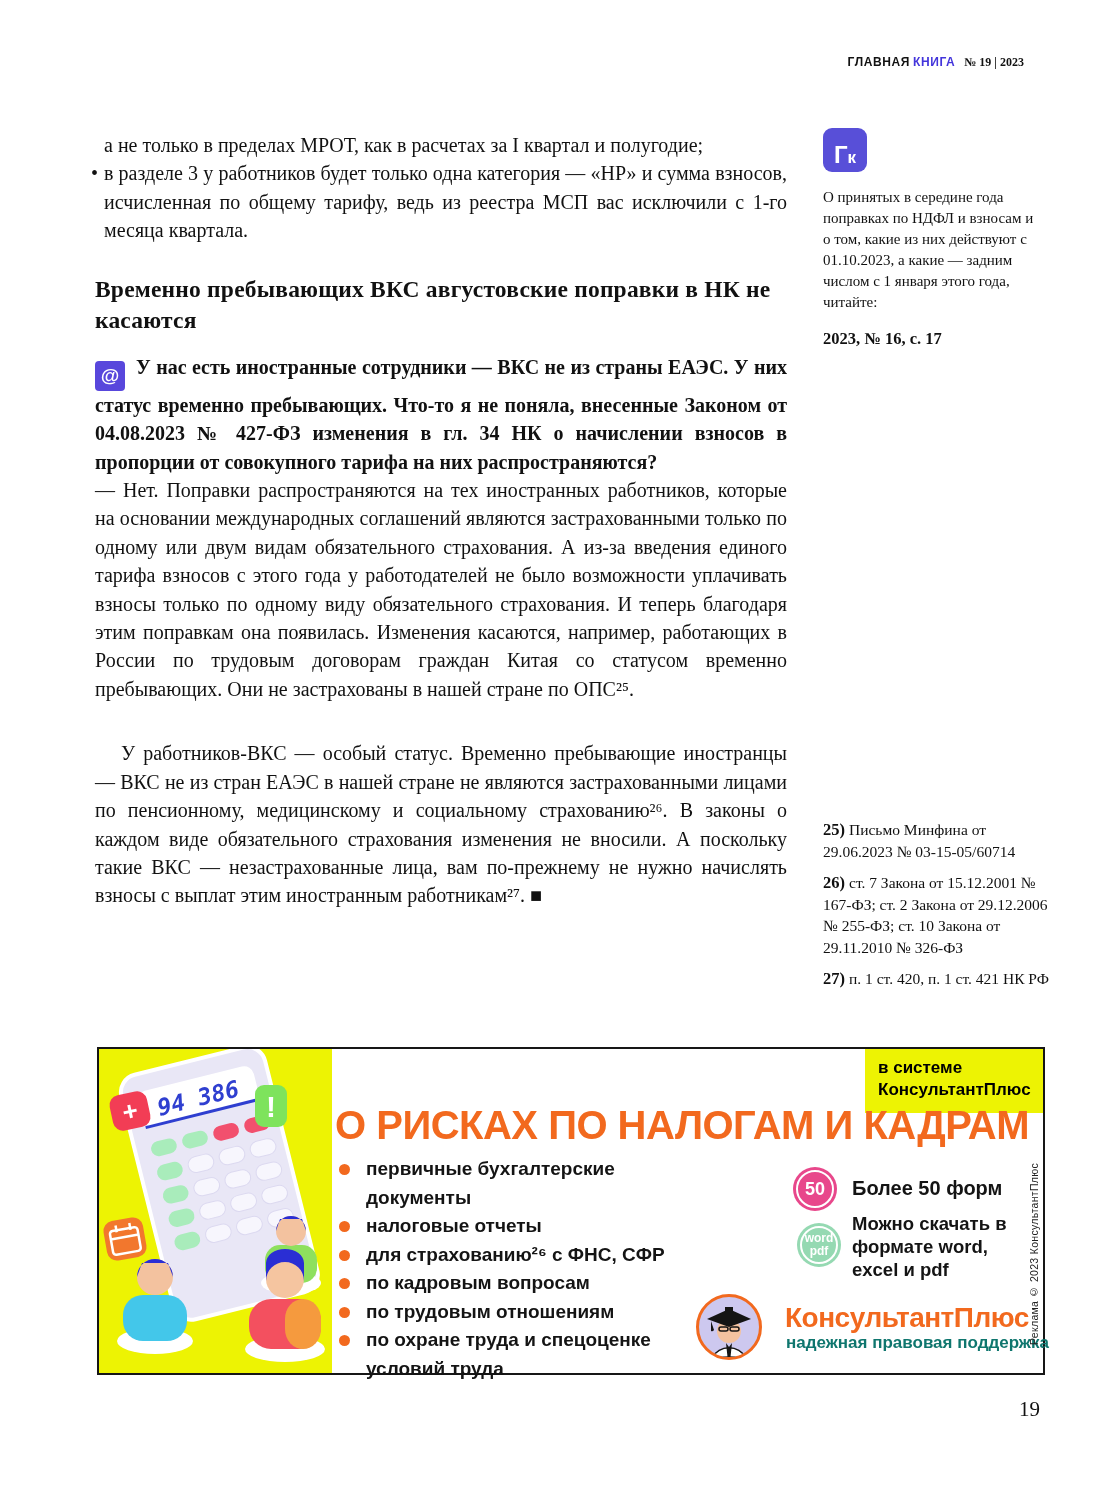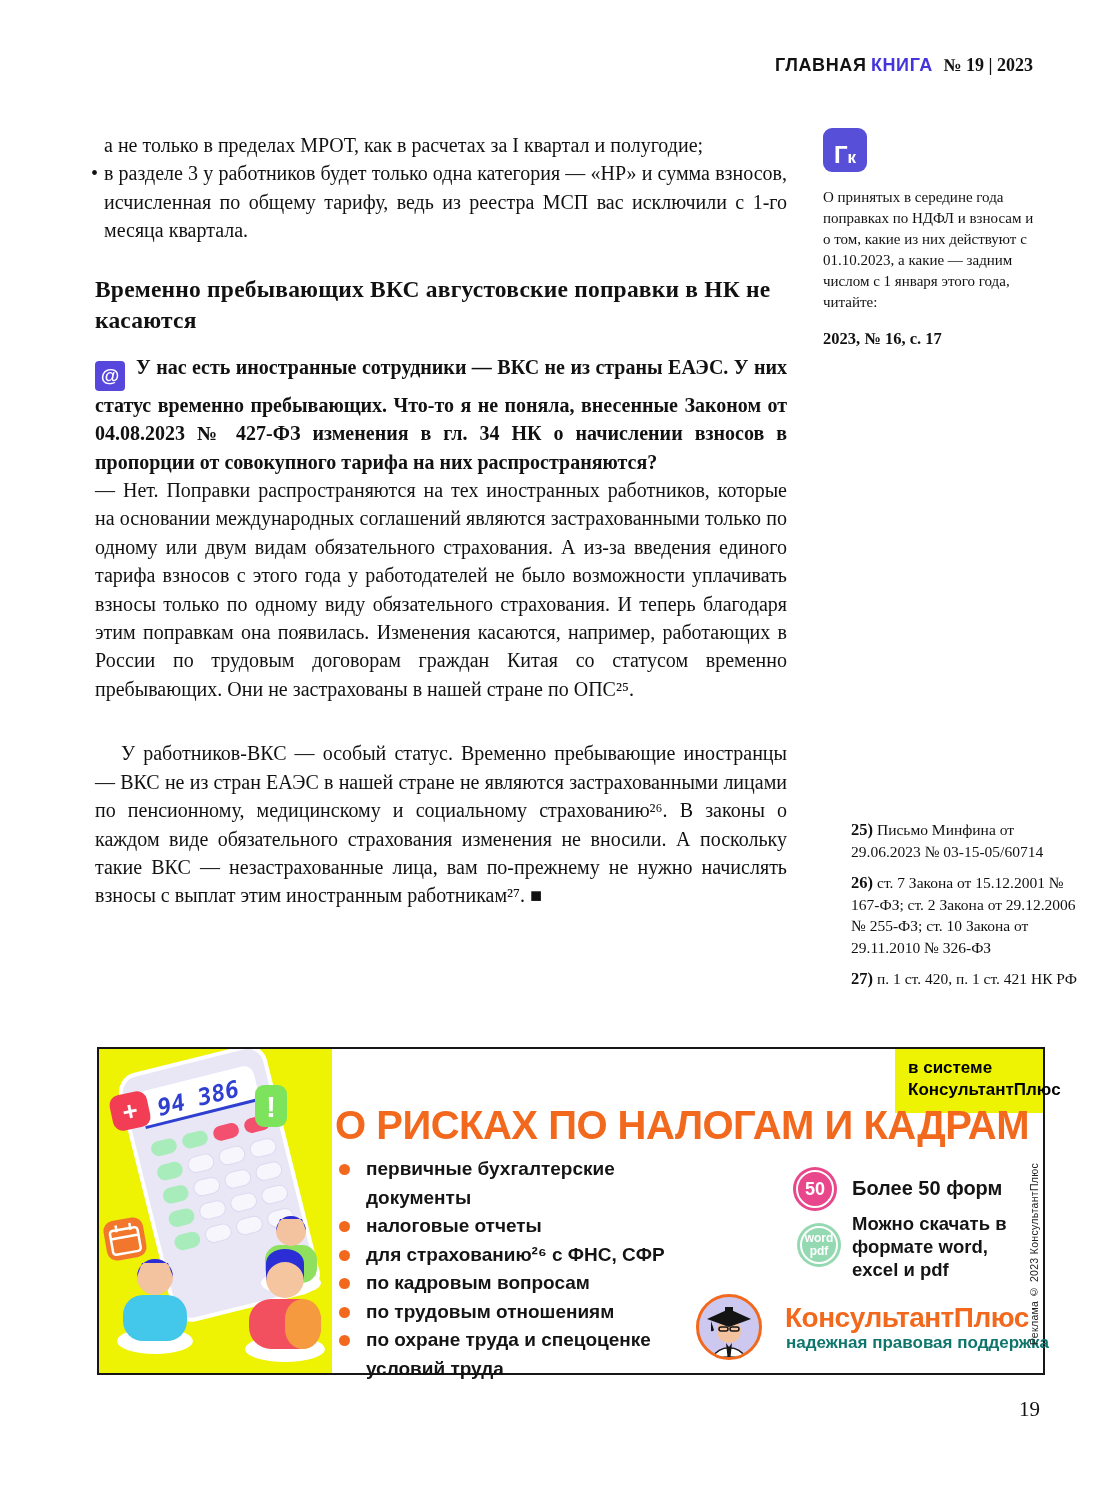--- a/index.html
+++ b/index.html
@@ -1,20 +1,20 @@
 <!DOCTYPE html>
 <html><head>
 <meta charset="utf-8">
 <style>
   html,body{margin:0;padding:0;background:#ffffff;}
   .page{position:relative;width:1104px;height:1500px;background:#fff;overflow:hidden;
         font-family:"Liberation Serif","DejaVu Serif",serif;color:#111;}
 
   
-  .header{position:absolute;top:55px;right:71px;font-size:18px;white-space:nowrap;}
+  .header{position:absolute;top:55px;right:80px;font-size:12px;white-space:nowrap;}
   .header .brand{font-family:"Liberation Sans","DejaVu Sans",sans-serif;font-weight:bold;letter-spacing:.6px;}
   .header .brand-black{color:#121212;}
   .header .brand-accent{color:#4335DB;}
   .header .issue{font-weight:bold;color:#121212;margin-left:6px;}
 
   
   .main-col{position:absolute;left:95px;top:131px;width:692px;font-size:20px;line-height:28.4px;text-align:justify;}
   .intro-list{margin:0;padding:0;list-style:none;}
   .intro-list li{position:relative;margin:0;padding-left:9px;}
   .intro-list li.bulleted::before{content:"\2022";position:absolute;left:-4px;top:0;}
@@ -27,29 +27,29 @@
   .answer p.indented{text-indent:26px;margin-top:36px;}
 
   
   .sidebar-note{position:absolute;left:823px;top:128px;width:228px;font-size:15px;line-height:21px;}
   .gk-logo{width:44px;height:44px;border-radius:9px;background:#584FD8;color:#fff;display:flex;align-items:flex-end;
            justify-content:center;font-family:"Liberation Sans","DejaVu Sans",sans-serif;font-weight:bold;padding-bottom:7px;box-sizing:border-box;}
   .gk-logo .big{font-size:24px;line-height:20px;}
   .gk-logo .small{font-size:17px;line-height:15px;}
   .sidebar-note .note{margin:15px 8px 0 0;}
   .sidebar-note .ref{margin:15px 0 0 0;font-weight:bold;font-size:16.5px;}
-  .footnotes{position:absolute;left:823px;top:819px;width:232px;font-size:15.5px;line-height:21.5px;margin-left:28px;}
+  .footnotes{position:absolute;left:823px;top:819px;width:232px;font-size:15.5px;line-height:21.5px;}
   .footnotes p{margin:0 0 10px 0;}
   .footnotes b{margin-right:4px;font-size:16.5px;}
 
   
   .banner{position:absolute;left:97px;top:1047px;width:944px;height:324px;border:2px solid #161616;background:#fff;
           font-family:"Liberation Sans","DejaVu Sans",sans-serif;}
   .banner-left{position:absolute;left:0;top:0;width:233px;height:100%;background:#EDF303;overflow:hidden;}
-  .banner-sys{position:absolute;right:0;top:0;width:148px;height:64px;background:#EDF303;box-sizing:border-box;
+  .banner-sys{position:absolute;right:0;top:0;width:178px;height:64px;background:#EDF303;box-sizing:border-box;
               padding:8px 8px 0 13px;font-weight:bold;font-size:17px;line-height:22px;color:#000;}
   .banner-title{position:absolute;left:237px;top:8px;font-weight:bold;font-size:37px;color:#0c0c0c;letter-spacing:-0.5px;}
   .banner-subtitle{position:absolute;left:236px;top:54px;font-weight:bold;font-size:40px;color:#F2691E;letter-spacing:-0.5px;white-space:nowrap;}
   .banner-bullets{position:absolute;left:240px;top:106px;width:358px;margin:0;padding:0;list-style:none;
                   font-weight:bold;font-size:19px;line-height:28.5px;color:#141414;}
   .banner-bullets li{position:relative;padding-left:27px;}
   .banner-bullets li::before{content:"";position:absolute;left:0;top:9px;width:11px;height:11px;border-radius:50%;background:#F2691E;}
 
   .badge{position:absolute;border-radius:50%;color:#fff;display:flex;align-items:center;justify-content:center;
          text-align:center;box-sizing:border-box;}

